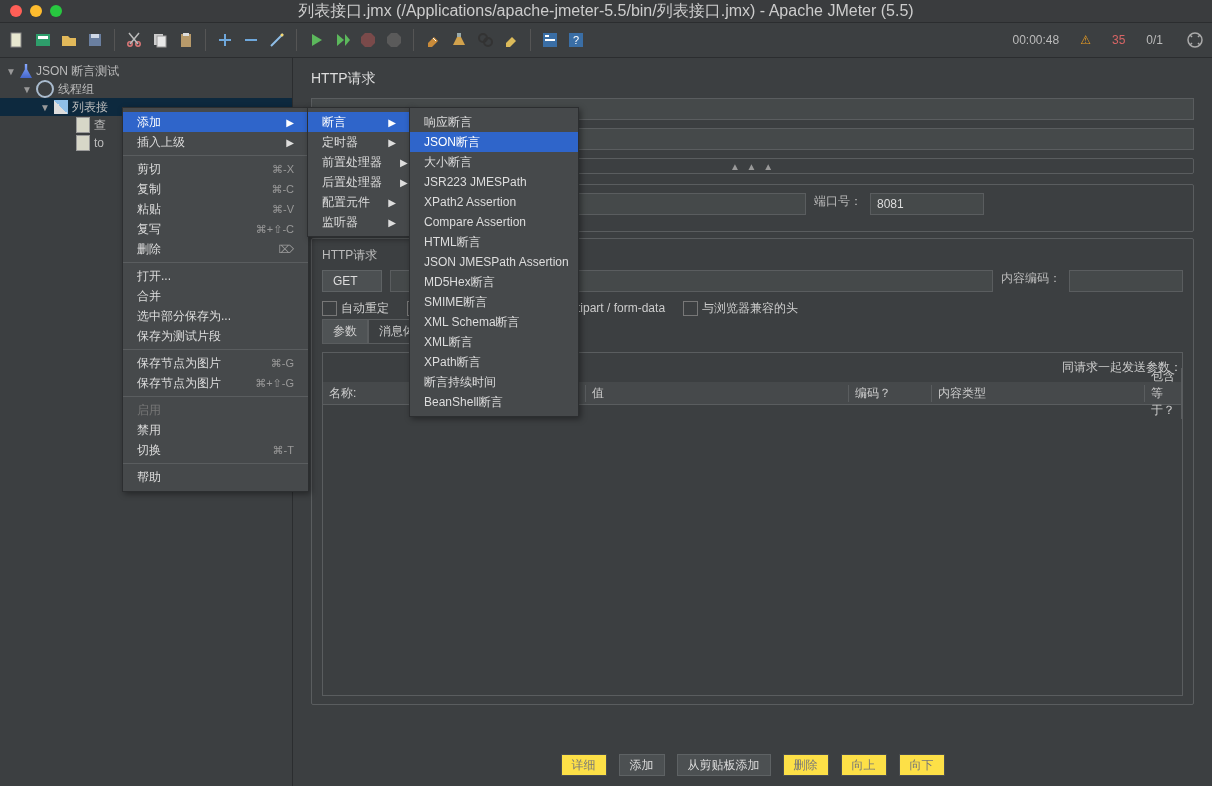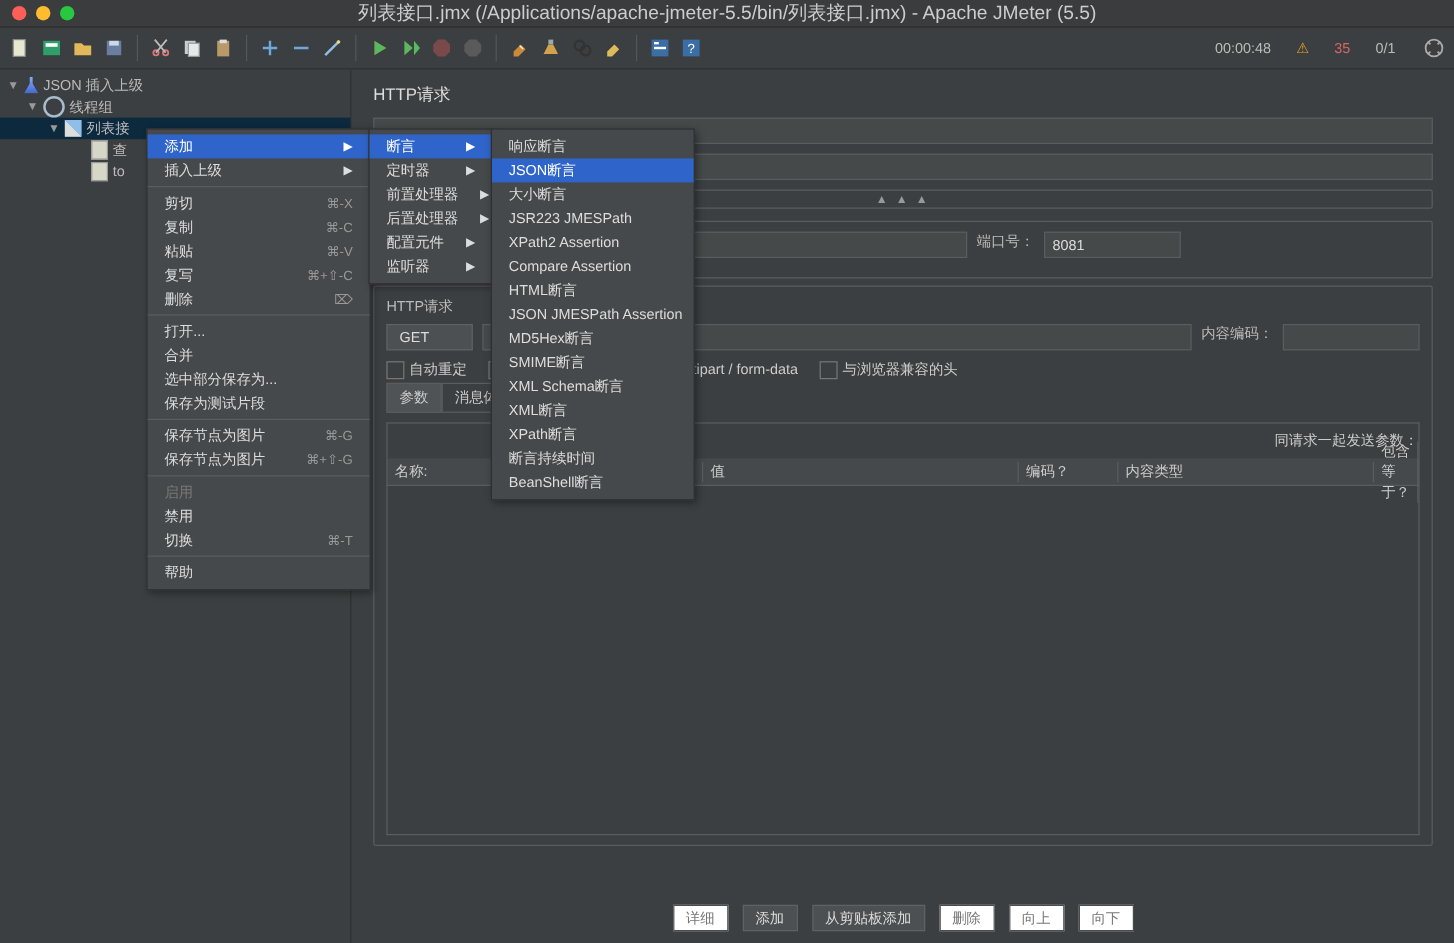--- a/index.html
+++ b/index.html
@@ -25,21 +25,21 @@
 .tree-icon{width:14px;height:14px;display:inline-block}
 .content{flex:1;background:#3c3f41;padding:12px 18px;position:relative}
 .section-title{font-size:14px;color:#ddd;margin-bottom:10px}
 .field-row{display:flex;margin-bottom:8px;gap:8px}
 .inp{background:#45494a;border:1px solid #5a5d5f;color:#ddd;height:20px;padding:0 6px;font-size:12px}
 .inp.long{flex:1}
 .collapse-bar{height:14px;border:1px solid #5a5d5f;border-radius:2px;display:flex;align-items:center;justify-content:center;color:#999;font-size:10px;margin:6px 0 10px 0;letter-spacing:2px}
 .subgroup{border:1px solid #5a5d5f;border-radius:2px;padding:8px 10px;margin-top:6px}
 .subgroup-title{color:#bbb;font-size:12px;margin-bottom:6px}
 .btn-like{background:#4c5052;border:1px solid #5e6264;color:#ddd;height:22px;padding:0 10px;font-size:12px;cursor:pointer}
-.btn-like.disabled{color:#777;border-color:#4a4d4f;background:#ffffff}
+.btn-like.disabled{color:#777;border-color:#4a4d4f;background:#fde047}
 .tab-row{display:flex;gap:0;margin-top:2px}
 .tab{border:1px solid #5a5d5f;padding:3px 10px;color:#ccc;font-size:12px;cursor:pointer}
 .tab.active{background:#4f5355}
 .table-hdr{display:flex;border:1px solid #5a5d5f;border-top:none;background:#46494b;height:22px;align-items:center;color:#ccc;font-size:12px}
 .table-hdr>div{border-right:1px solid #5a5d5f;padding:0 6px;text-align:left}
 .table-caption{text-align:right;color:#ccc;padding:6px 0;border:1px solid #5a5d5f;border-bottom:none;margin-top:8px}
 .checkbox{width:13px;height:13px;border:1px solid #777;display:inline-block;vertical-align:middle}
 .cbrow{display:flex;align-items:center;gap:18px;color:#ccc;font-size:12px;margin-top:6px}
 .cbrow label{display:flex;align-items:center;gap:4px}
 .bottom-btns{position:absolute;left:0;right:0;bottom:12px;display:flex;justify-content:center;gap:12px}
@@ -205,21 +205,21 @@
         </svg>
       </span>
   </div>
 </div>
 
 <div class="main">
   <div class="tree">
     <div class="tree-row">
       <span class="tree-toggle">▼</span>
       <span class="tree-icon ic-flask"></span>
-      <span>JSON 插入上级</span>
+      <span>JSON 断言测试</span>
     </div>
     <div class="tree-row" style="padding-left:22px">
       <span class="tree-toggle">▼</span>
       <span class="tree-icon ic-gear"></span>
       <span>线程组</span>
     </div>
     <div class="tree-row sel" style="padding-left:40px">
       <span class="tree-toggle">▼</span>
       <span class="tree-icon ic-pencil"></span>
       <span>列表接</span>
@@ -252,21 +252,21 @@
       <div class="field-row">
         <input class="inp" style="width: 470px;" value="127.0.0.1">
         <span>端口号：</span>
         <input class="inp" style="width: 100px;" value="8081">
       </div>
     </div>
 
     <div class="subgroup">
       <div class="subgroup-title">HTTP请求</div>
       <div class="field-row">
-        <button class="btn-like" style="width:72px;text-align:left">GET</button>
+        <button class="btn-like" style="width:60px;text-align:left">GET</button>
         <input class="inp long" style="">
         <span>内容编码：</span>
         <input class="inp" style="width: 100px;">
       </div>
       <div class="cbrow">
         <label>
             <span class="checkbox"></span>
             <span>自动重定</span>
           </label>
         <label>

